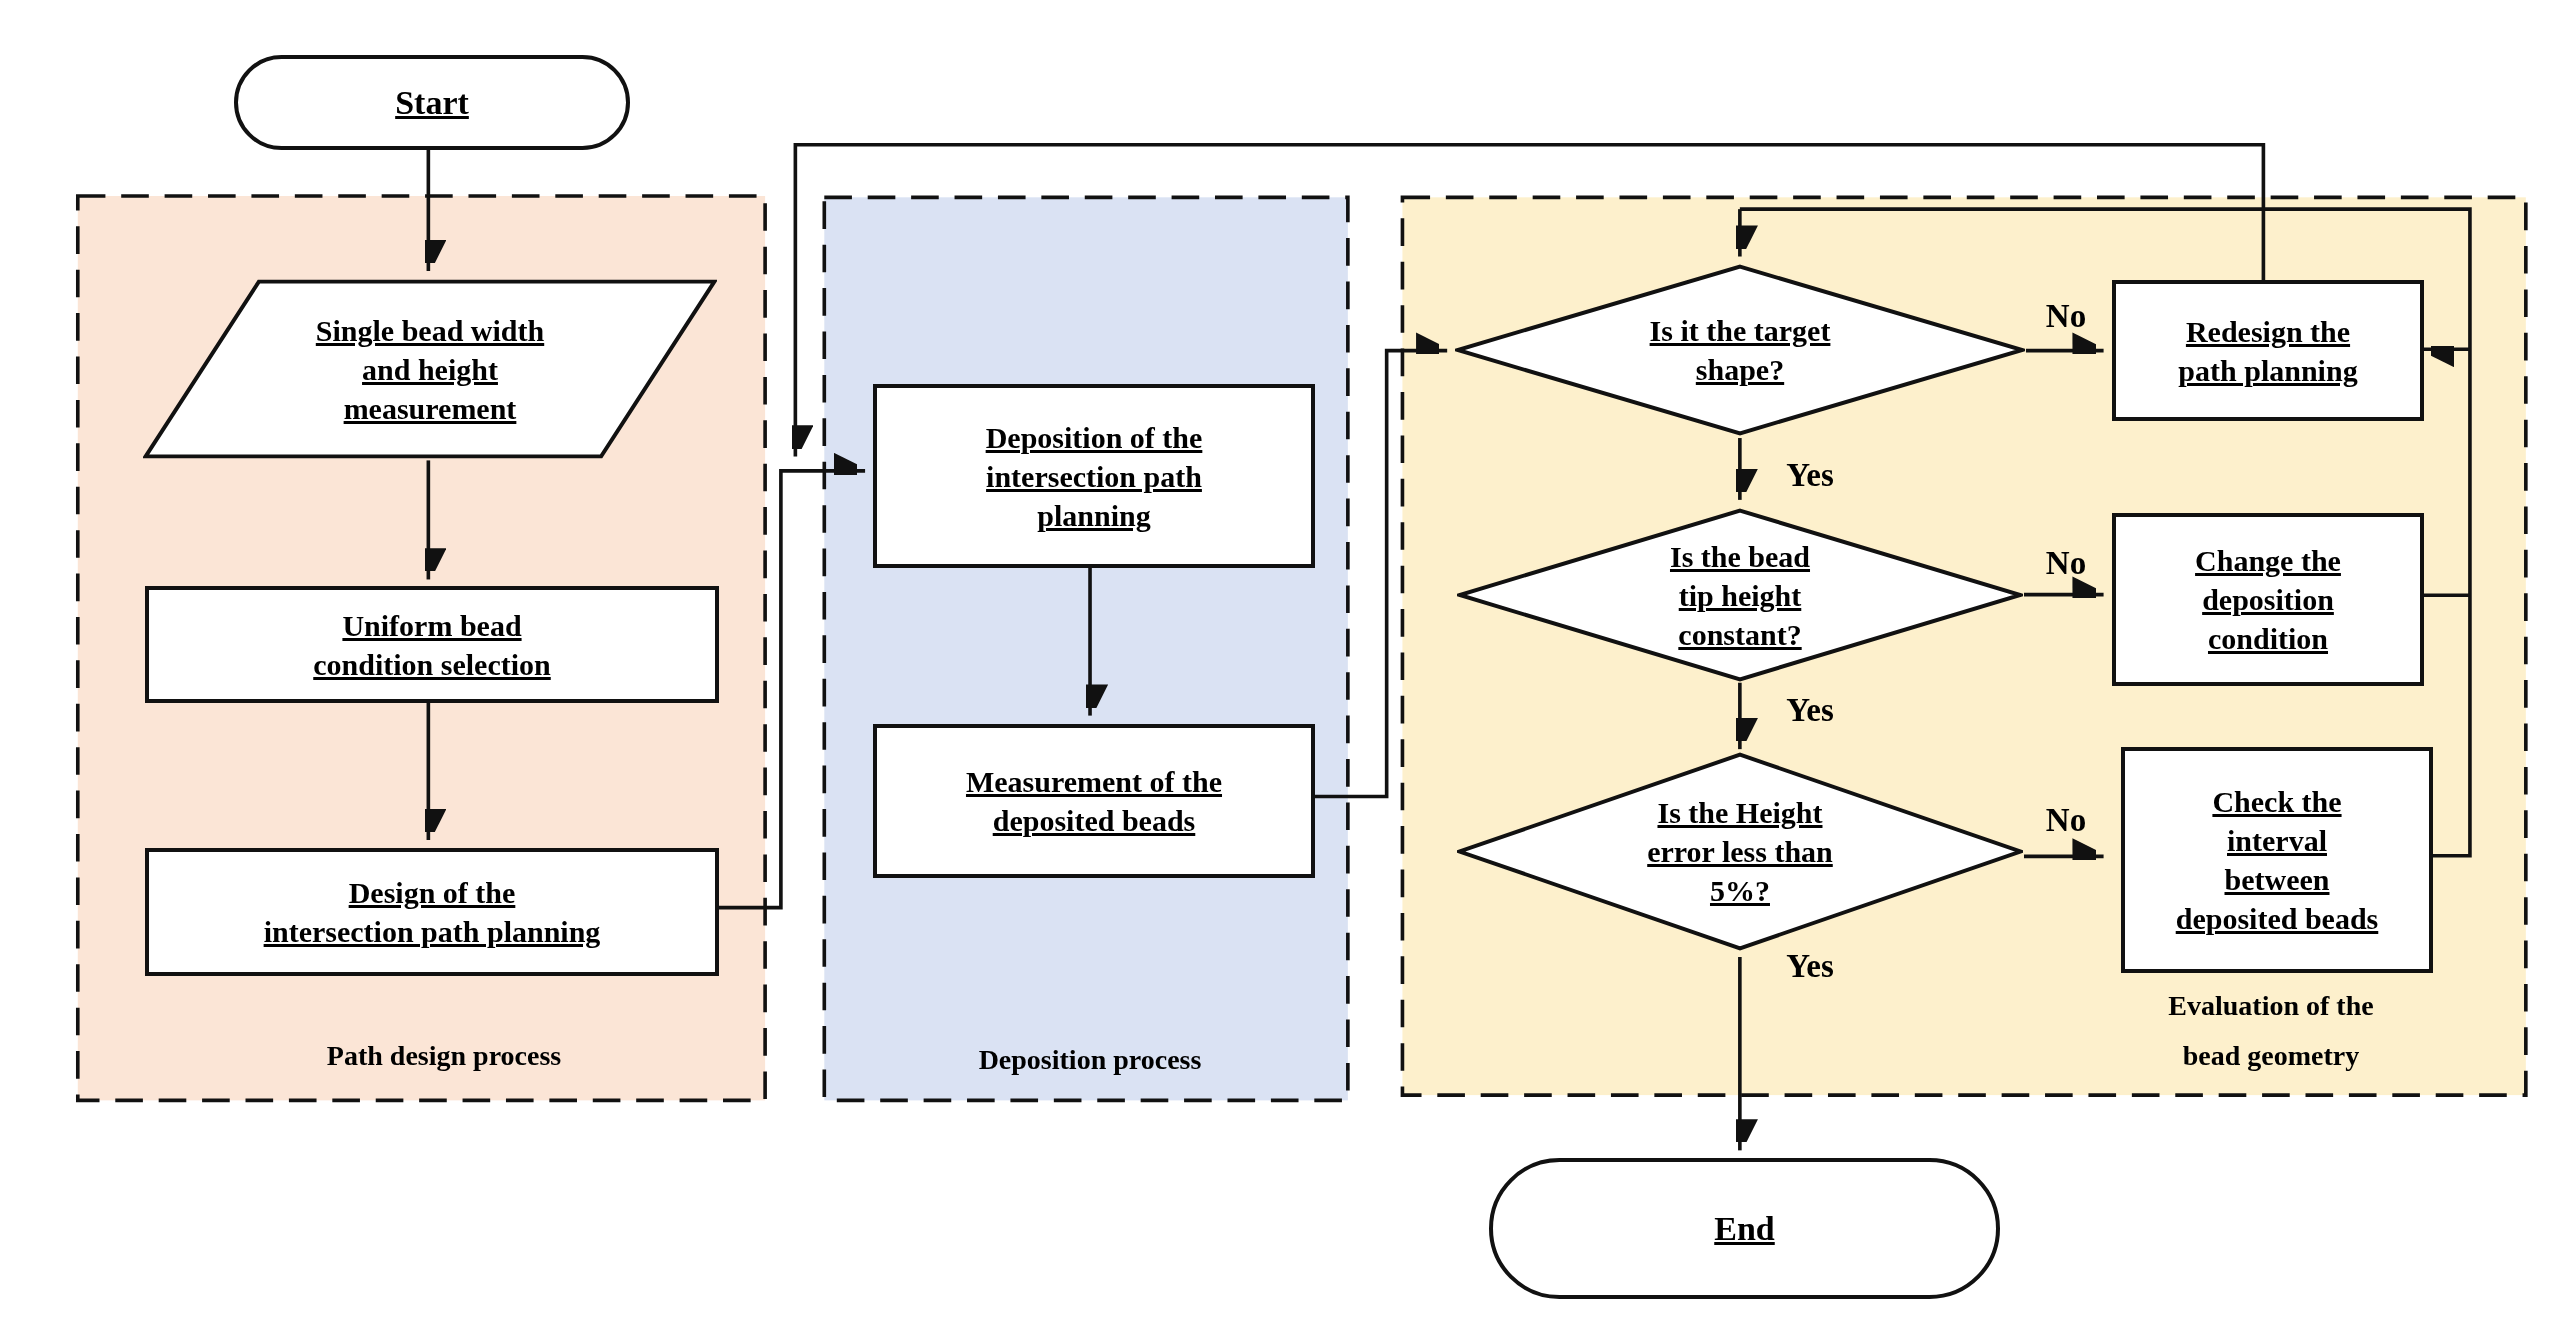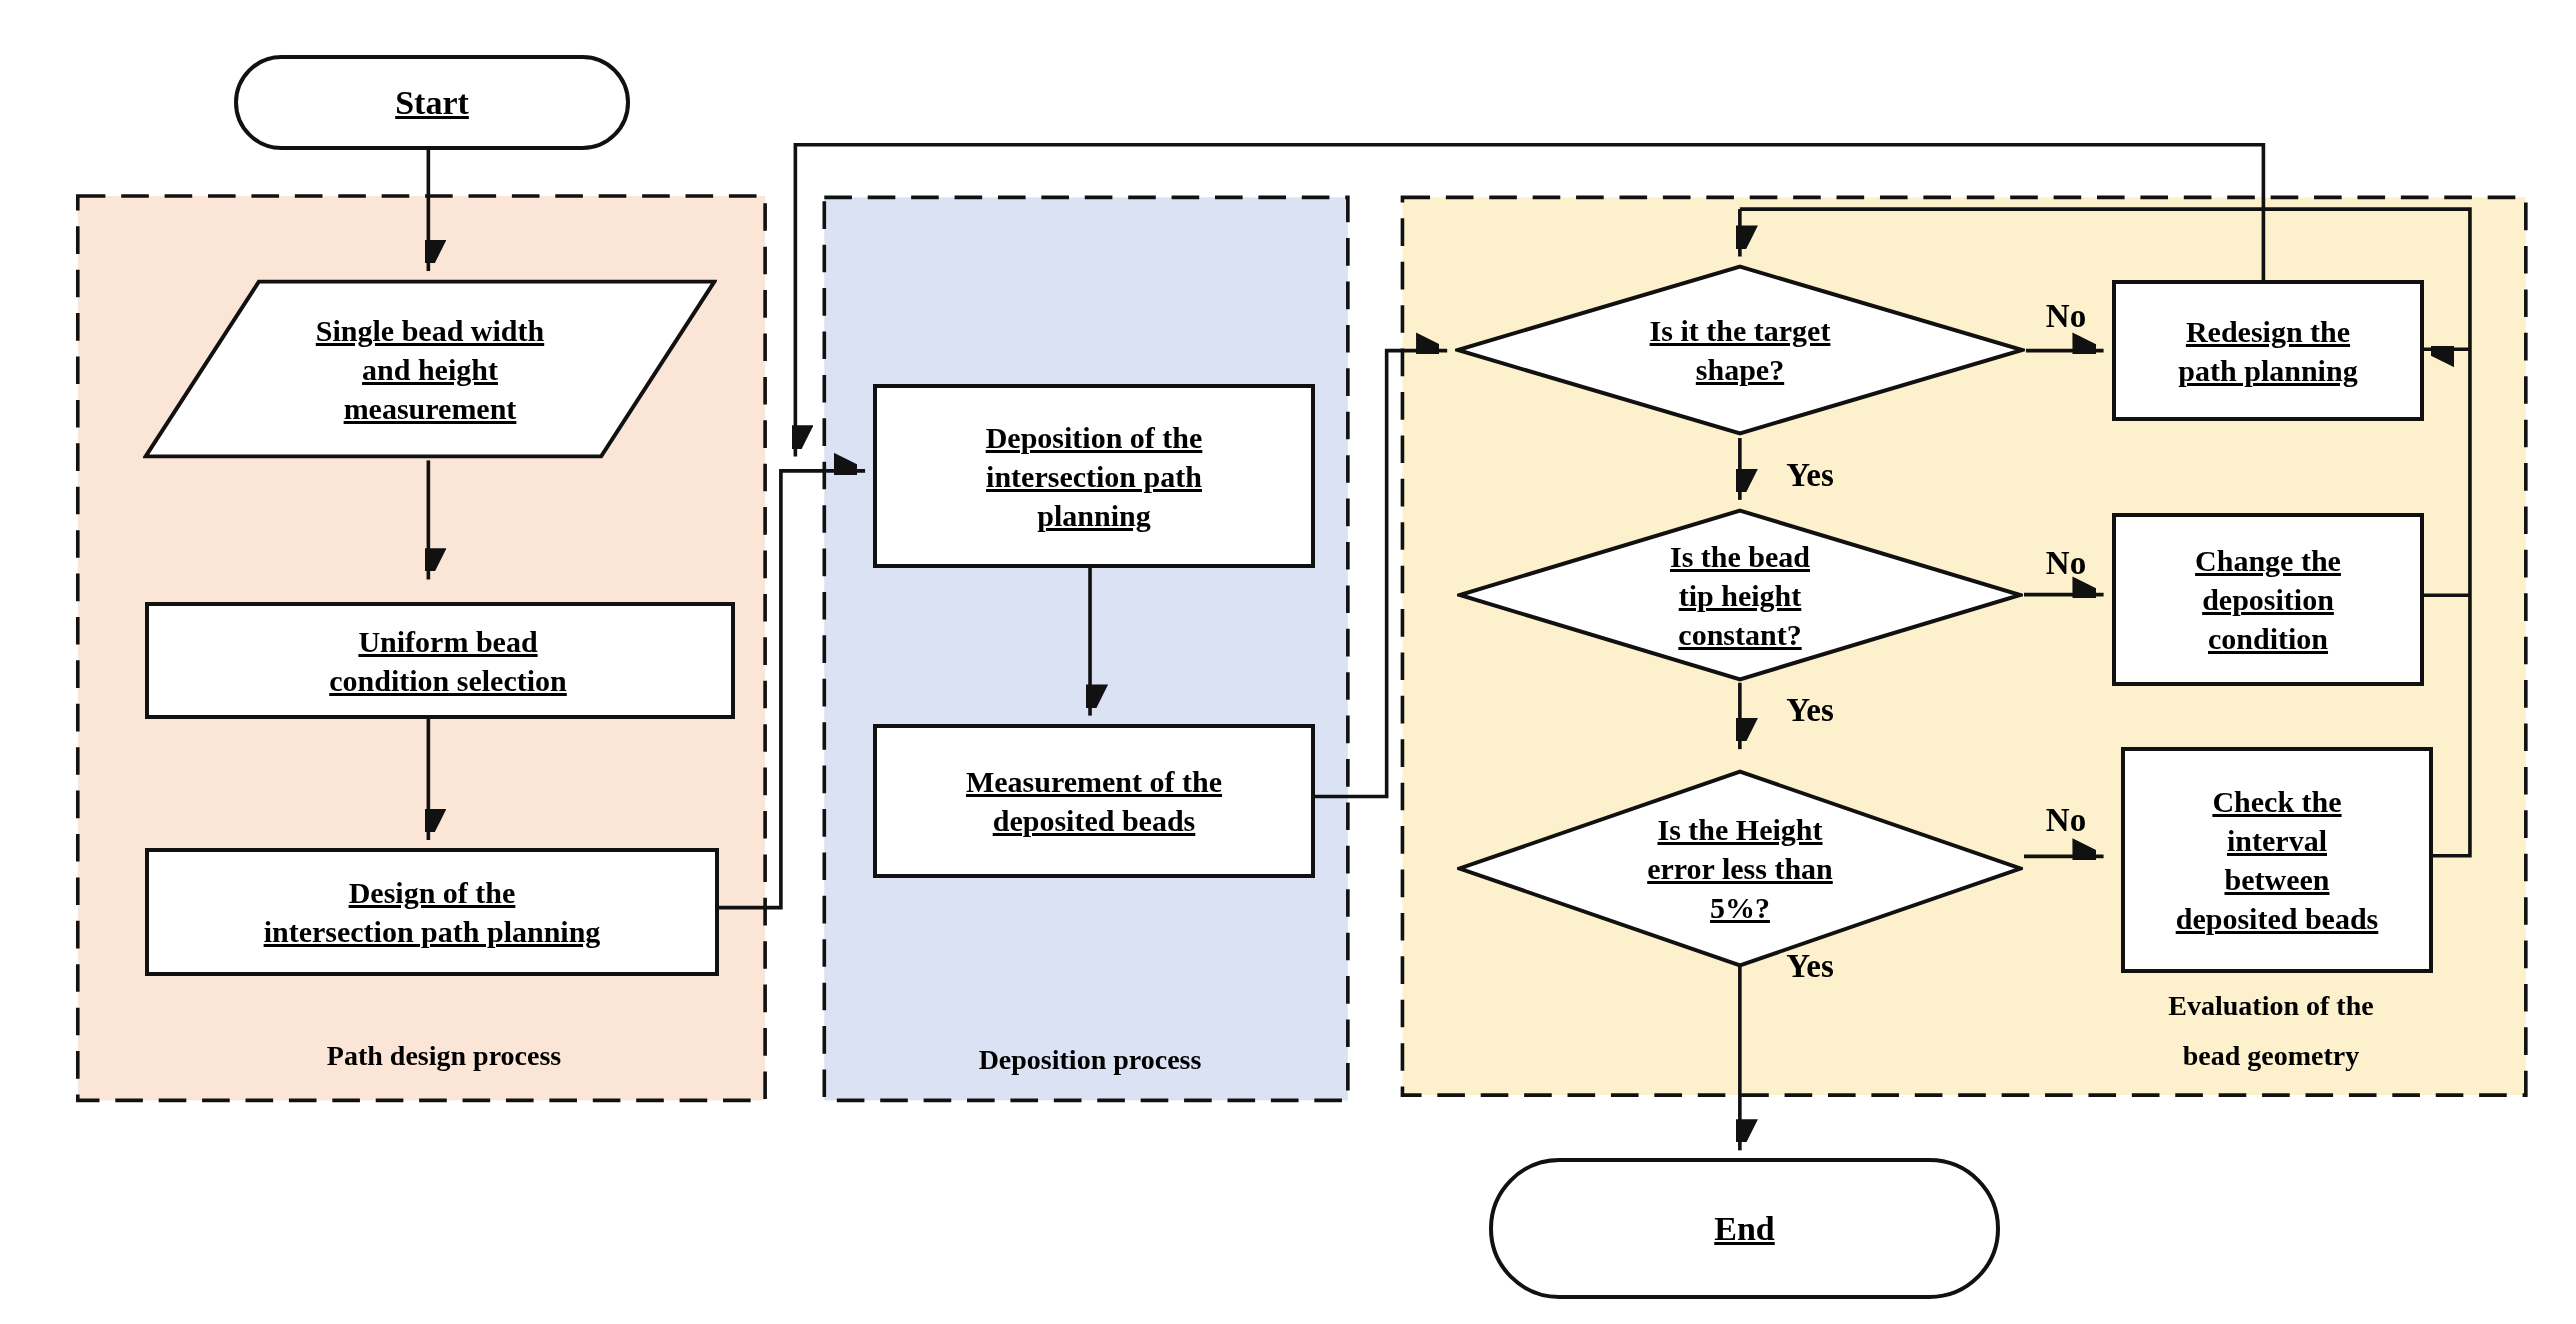--- a/index.html
+++ b/index.html
@@ -64,21 +64,21 @@
 
   <div class="node shape" style="left:143px;top:279px;width:574px;height:180px;">
     <svg viewBox="0 0 872 274" preserveAspectRatio="none">
       <polygon points="176,4 868,4 696,270 4,270"></polygon>
     </svg>
     <span class="label">Single bead width
 and height
 measurement</span>
   </div>
 
-  <div class="node box" style="left:145px;top:602px;width:566px;height:109px;padding-left:16px;">
+  <div class="node box" style="left:145px;top:586px;width:566px;height:109px;">
     <span class="label">Uniform bead
 condition selection</span>
   </div>
 
   <div class="node box" style="left:145px;top:848px;width:566px;height:120px;">
     <span class="label">Design of the
 intersection path planning</span>
   </div>
 
   <div class="node box" style="left:873px;top:384px;width:434px;height:176px;">
@@ -102,21 +102,21 @@
 
   <div class="node shape" style="left:1457px;top:508px;width:566px;height:174px;">
     <svg viewBox="0 0 860 264" preserveAspectRatio="none">
       <polygon points="430,4 856,132 430,260 4,132"></polygon>
     </svg>
     <span class="label">Is the bead
 tip height
 constant?</span>
   </div>
 
-  <div class="node shape" style="left:1457px;top:769px;width:566px;height:199px;">
+  <div class="node shape" style="left:1457px;top:752px;width:566px;height:199px;">
     <svg viewBox="0 0 860 302" preserveAspectRatio="none">
       <polygon points="430,4 856,151 430,298 4,151"></polygon>
     </svg>
     <span class="label">Is the Height
 error less than
 5%?</span>
   </div>
 
   <div class="node box" style="left:2112px;top:280px;width:304px;height:133px;">
     <span class="label">Redesign the

